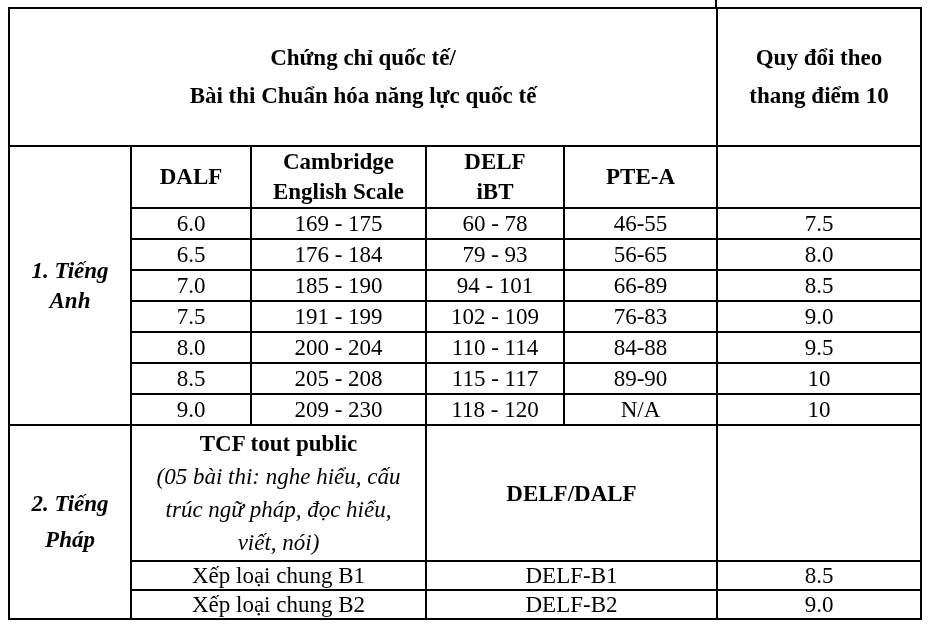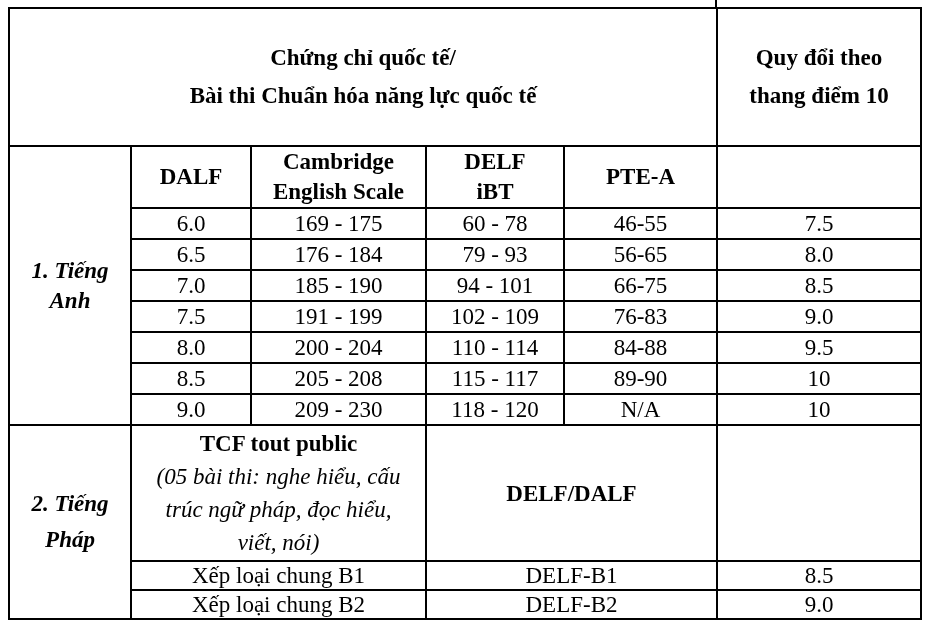--- a/index.html
+++ b/index.html
@@ -93,21 +93,21 @@
           <td>6.5</td>
           <td>176 - 184</td>
           <td>79 - 93</td>
           <td>56-65</td>
           <td>8.0</td>
         </tr>
         <tr class="rd">
           <td>7.0</td>
           <td>185 - 190</td>
           <td>94 - 101</td>
-          <td>66-75</td>
+          <td>66-89</td>
           <td>8.5</td>
         </tr>
         <tr class="rd">
           <td>7.5</td>
           <td>191 - 199</td>
           <td>102 - 109</td>
           <td>76-83</td>
           <td>9.0</td>
         </tr>
         <tr class="rd">

